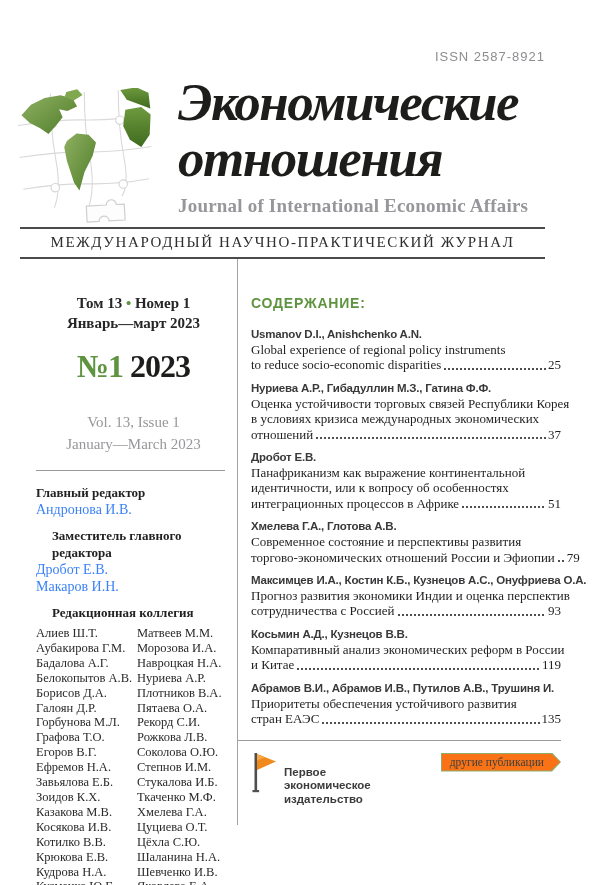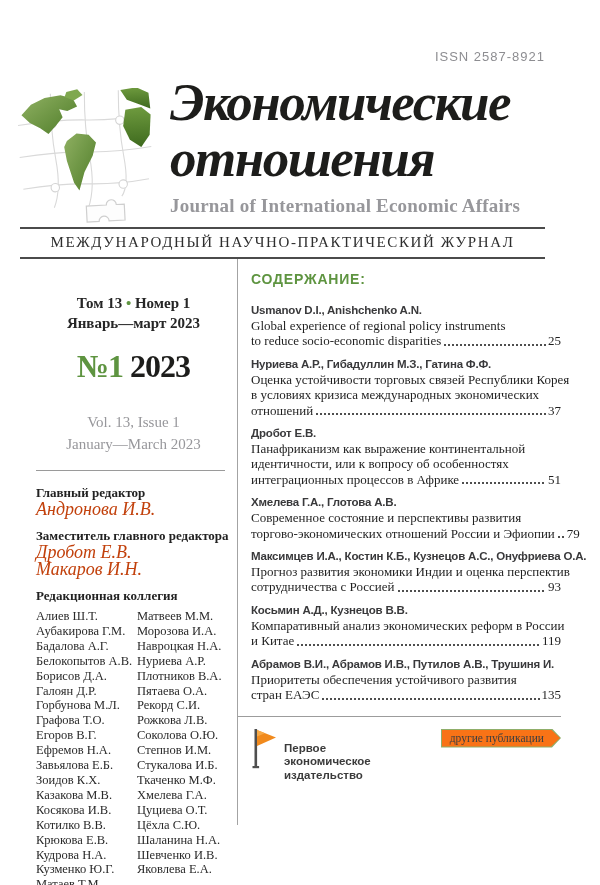--- a/index.html
+++ b/index.html
@@ -4,21 +4,21 @@
 <style>
   html,body{margin:0;padding:0;background:#ffffff;}
   .page{position:relative;width:600px;height:885px;background:#fff;overflow:hidden;
         font-family:"Liberation Serif",serif;color:#1d1d1b;border-radius:8px;}
 
   
   .issn{position:absolute;top:49px;right:55px;font-family:"Liberation Sans",sans-serif;
         font-size:13px;letter-spacing:1px;color:#8d8d91;}
 
   .logo{position:absolute;left:18px;top:88px;width:137px;height:148px;}
-  .title-block{position:absolute;left:170px;top:74px;right:40px;}
+  .title-block{position:absolute;left:178px;top:74px;right:40px;}
   .title{font-style:italic;font-weight:bold;font-size:53px;line-height:56px;
          letter-spacing:-1.5px;color:var(--dark-text);}
   .subtitle{margin-top:9px;font-weight:bold;font-size:19px;color:var(--gray-text);letter-spacing:0.2px;}
 
   .band{position:absolute;top:227px;left:20px;width:525px;box-sizing:border-box;
         border-top:2px solid var(--rule-dark);border-bottom:2px solid var(--rule-dark);
         text-align:center;font-size:15px;letter-spacing:1.6px;color:#2e2e2e;padding:5px 0 6px 0;}
 
   .columns{position:absolute;top:259px;left:36px;width:525px;display:flex;align-items:flex-start;}
   .left-col{width:202px;box-sizing:border-box;border-right:1px solid #a3a3a3;height:566px;
@@ -28,28 +28,28 @@
   
   .issue-block{text-align:center;padding-top:34px;}
   .vol-ru{font-size:15px;font-weight:bold;color:#262626;line-height:20px;}
   .bullet{color:var(--accent-green);}
   .big-issue{margin-top:9px;font-size:32px;font-weight:bold;letter-spacing:-1px;line-height:48px;color:var(--dark-text);}
   .no-green{color:var(--accent-green);}
   .vol-en{margin-top:22px;font-size:15px;color:var(--gray-text);line-height:20px;}
   .leftrule{border:0;border-top:1px solid #9a9a9a;margin:16px 6px 0 0;}
   .edit-block{margin-top:13px;}
   .ed-label{font-size:13px;font-weight:bold;color:#222;line-height:17px;}
-  .ed-label.mt{margin-top:9px;}
-  .ed-name{font-size:18px;color:#c2410c;line-height:17px;font-style:italic;}
+  .ed-label.mt{margin-top:9px;margin-left:16px;}
+  .ed-name{font-size:14px;color:#3b82f6;line-height:17px;}
   .board{display:flex;margin-top:5px;font-size:12.5px;line-height:14.9px;color:#2a2a2a;}
   .bcol1{width:101px;flex:none;}
   .bcol2{flex:1;}
 
   
-  .toc-heading{margin-top:12px;font-family:"Liberation Sans",sans-serif;font-weight:bold;
+  .toc-heading{margin-top:36px;font-family:"Liberation Sans",sans-serif;font-weight:bold;
                font-size:14px;letter-spacing:0.8px;color:var(--accent-green);}
   .toc-item{margin-top:8px;}
   .toc-item:first-child{margin-top:16px;}
   .toc-authors{font-family:"Liberation Sans",sans-serif;font-weight:bold;font-size:11.5px;
                letter-spacing:-0.2px;color:#39393b;line-height:15px;white-space:nowrap;}
   .toc-line,.toc-lastline{font-size:13px;line-height:15.4px;color:#1f1f1f;white-space:nowrap;}
   .toc-lastline{display:flex;}
   .toc-leader{flex:1;margin:0 2px;min-width:8px;
       background-image:radial-gradient(circle,#4a4a4a 0.7px,transparent 1px);
       background-repeat:repeat-x;background-position:left bottom 2px;background-size:4px 4px;}

